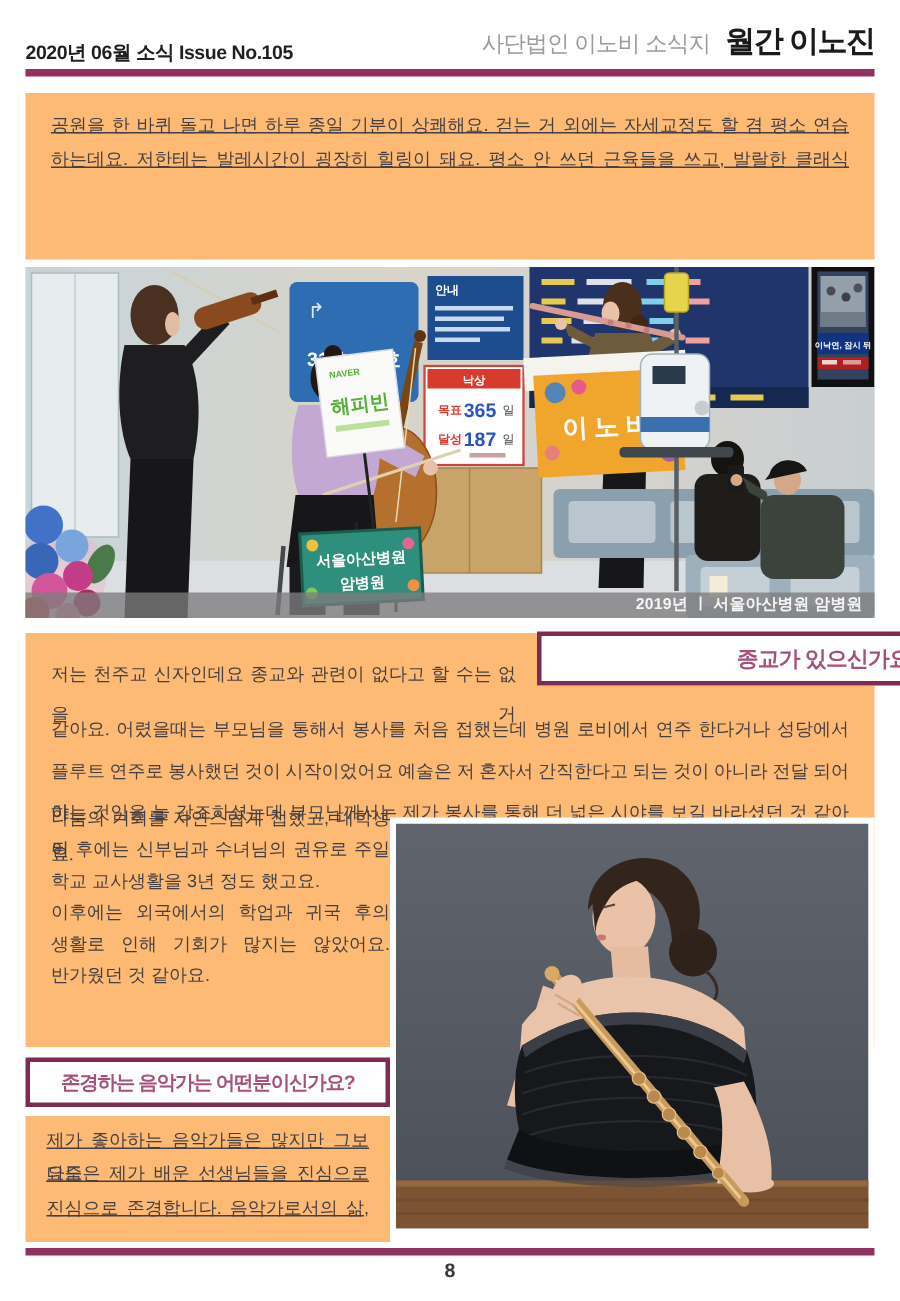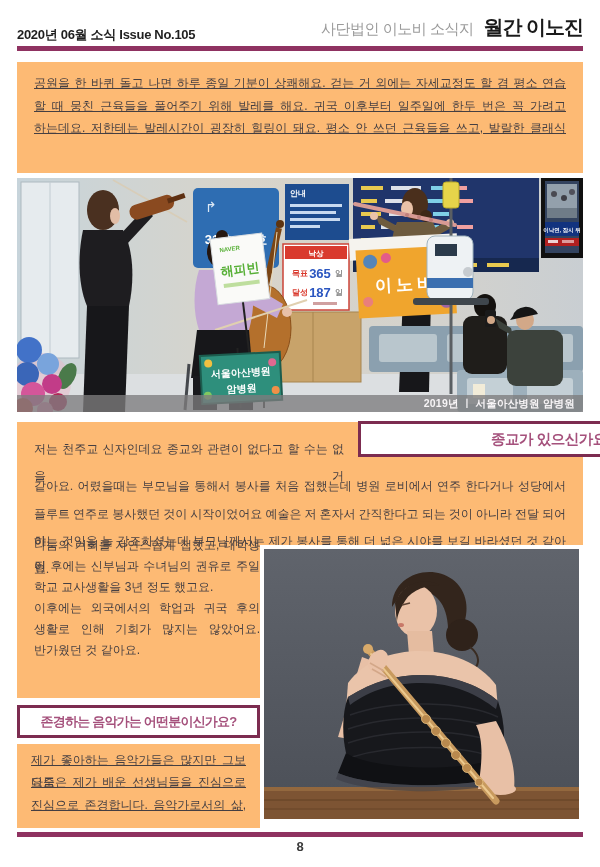--- a/index.html
+++ b/index.html
@@ -52,21 +52,20 @@
 
 <div class="abs hdr-issue">2020년 06월 소식 Issue No.105</div>
 <div class="abs hdr-right">
   <span class="hdr-org">사단법인 이노비 소식지</span>
   <span class="hdr-title">월간 이노진</span>
 </div>
 <div class="abs rule rule-top"></div>
 
 <div class="abs pinkblock pink1">
   <div class="bodyline jl">공원을 한 바퀴 돌고 나면 하루 종일 기분이 상쾌해요. 걷는 거 외에는 자세교정도 할 겸 평소 연습</div>
-  <div class="bodyline jl">할 때 뭉친 근육들을 풀어주기 위해 발레를 해요. 귀국 이후부터 일주일에 한두 번은 꼭 가려고</div>
   <div class="bodyline jl">하는데요. 저한테는 발레시간이 굉장히 힐링이 돼요. 평소 안 쓰던 근육들을 쓰고, 발랄한 클래식</div>
 </div>
 
 <div class="abs photo1">
   <svg width="566" height="234" viewBox="0 0 566 234">
     <defs>
       <linearGradient id="wall" x1="0" y1="0" x2="1" y2="0">
         <stop offset="0" stop-color="#c7d4db"></stop>
           <stop offset="0.4" stop-color="#d8d4ca"></stop>
         <stop offset="0.75" stop-color="#d3d2cd"></stop>

